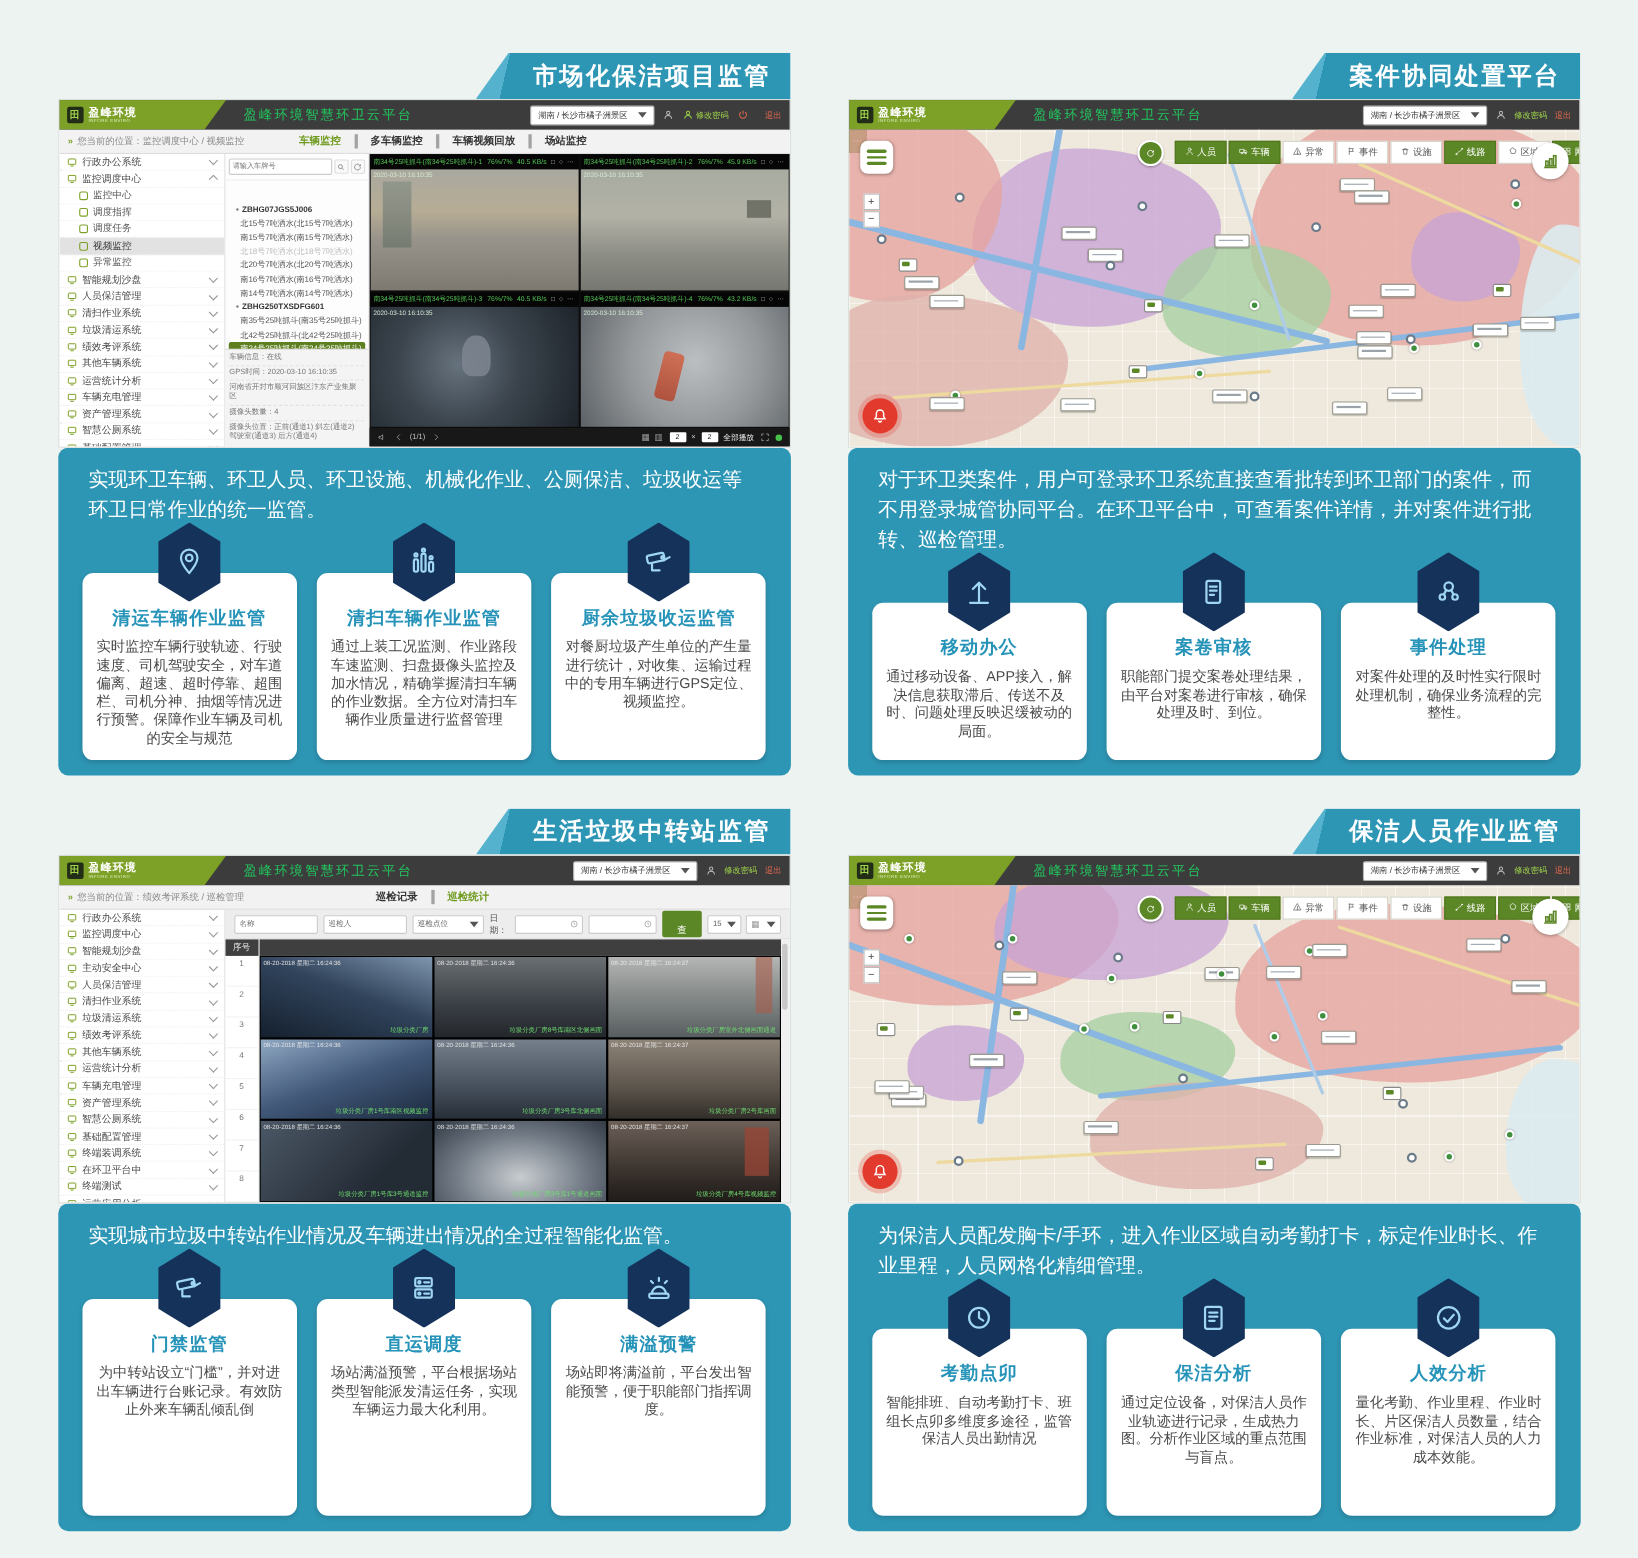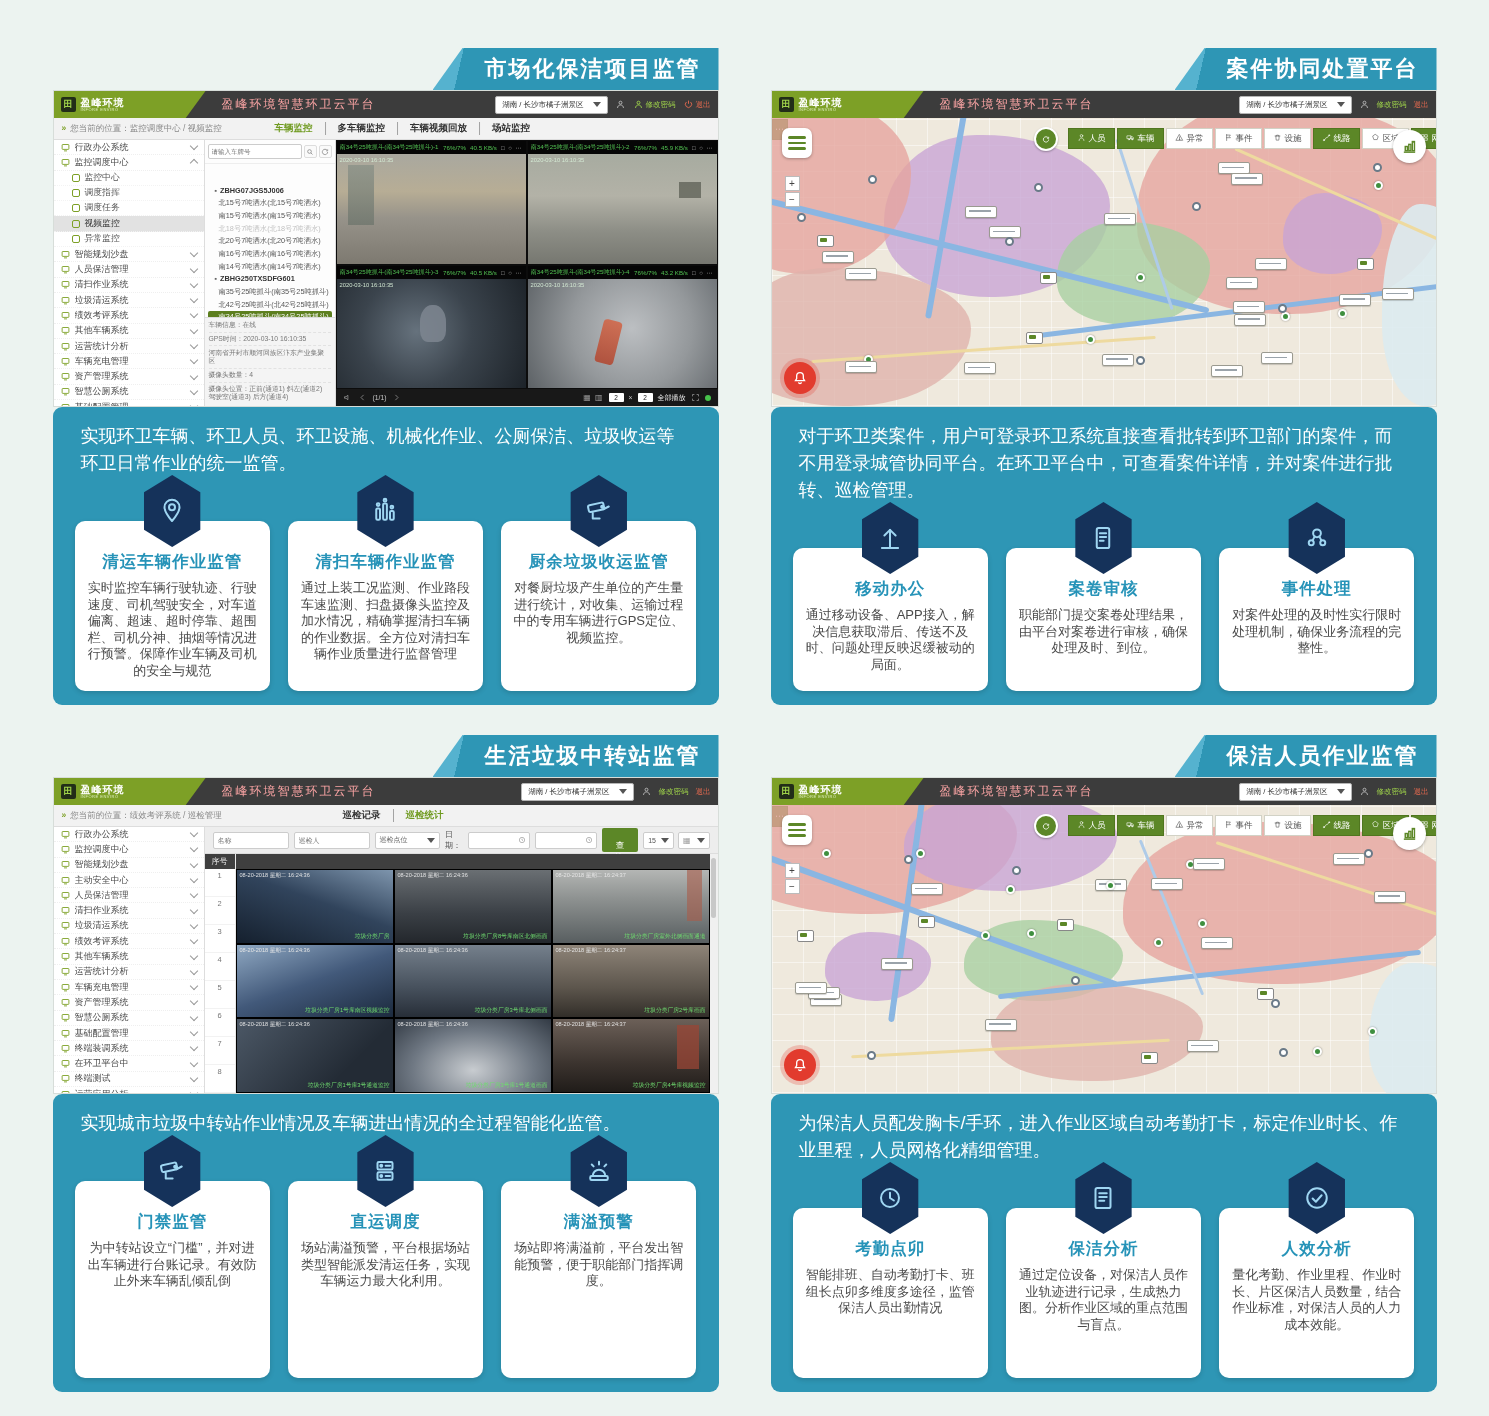--- a/index.html
+++ b/index.html
@@ -10,34 +10,34 @@
   .ribbon-row{height:42px;display:flex;justify-content:flex-end;}
   .ribbon{background:linear-gradient(103deg,#55b2cf 0 30px,#2e96b5 30px);color:#fff;font-size:22px;font-weight:bold;letter-spacing:2px;line-height:42px;padding:0 18px 0 52px;clip-path:polygon(30px 0,100% 0,100% 100%,0 100%);}
   
   .shot{height:317px;background:#fff;border:1px solid #d7ddd9;box-sizing:border-box;display:flex;flex-direction:column;overflow:hidden;position:relative;}
   .app-head{height:27px;background:#3c3c3c;display:flex;align-items:center;flex:none;}
   .logo{width:152px;height:100%;background:#7da026;display:flex;align-items:center;gap:5px;padding:0 7px;box-sizing:border-box;clip-path:polygon(0 0,100% 0,87% 100%,0 100%);}
   .logo-mark{width:15px;height:15px;background:#222d18;border-radius:2px;flex:none;display:flex;align-items:center;justify-content:center;color:#9fd34a;font-size:9px;font-weight:bold;}
   .logo-txt{display:flex;flex-direction:column;line-height:1;}
   .logo-cn{color:#fff;font-size:10px;font-weight:bold;letter-spacing:1px;}
   .logo-en{color:#dfeec0;font-size:4px;letter-spacing:.5px;}
-  .app-title{color:#fca5a5;font-size:12px;letter-spacing:2px;margin-left:16px;font-family:"Liberation Serif","DejaVu Serif",serif;}
+  .app-title{color:#22c55e;font-size:12px;letter-spacing:2px;margin-left:16px;font-family:"Liberation Serif","DejaVu Serif",serif;}
   .head-right{margin-left:auto;display:flex;align-items:center;gap:7px;padding-right:7px;}
   .region-select{background:#fff;border:1px solid #b5b5b5;border-radius:2px;height:16px;display:flex;align-items:center;gap:9px;padding:0 6px;font-size:7.5px;color:#333;}
   .caret{width:0;height:0;border-left:4px solid transparent;border-right:4px solid transparent;border-top:5px solid #555;}
   .hr-ic{width:11px;height:11px;display:inline-flex;}
   .hr-ic svg{width:100%;height:100%;}
   .pwd-link{color:#9fd34a;font-size:7.5px;display:flex;align-items:center;gap:2px;}
-  .logout-link{color:#e2694f;font-size:7.5px;display:flex;align-items:center;gap:2px;}
+  .logout-link{color:#e2694f;font-size:7.5px;display:flex;align-items:center;gap:15px;}
   
   .crumb-bar{height:21px;background:#f2f2f2;border-bottom:1px solid #ddd;display:flex;align-items:center;font-size:8.5px;color:#8a8a8a;padding:0 8px;position:relative;flex:none;}
   .crumb::before{content:"\00BB";color:#7da026;margin-right:4px;font-weight:bold;}
   .tabs{position:absolute;left:50%;transform:translateX(-44%);display:flex;font-size:9.5px;color:#333;font-weight:bold;white-space:nowrap;}
   .tab{padding:0 12px;cursor:pointer;}
-  .tab+.tab{border-left:1px solid #a3a3a3;}
+  .tab+.tab{border-left:3px solid #a3a3a3;}
   .tab.active{color:#6f9a1f;}
   .app-body{flex:1;display:flex;min-height:0;background:#e9e9e9;}
   
   .side{width:150px;flex:none;background:#fff;border-right:1px solid #ddd;overflow:hidden;}
   .side-item{height:14.3px;display:flex;align-items:center;gap:5px;padding:0 7px;border-bottom:1px dotted #efefef;font-size:9px;color:#4a4a4a;cursor:pointer;}
   .side-item .s-ic{width:9px;height:9px;flex:none;color:#7da026;}
   .side-item .s-ic svg{width:100%;height:100%;}
   .side-item .lbl{flex:1;white-space:nowrap;overflow:hidden;}
   .chev{width:5px;height:5px;border-right:1.3px solid #999;border-bottom:1.3px solid #999;transform:rotate(45deg);margin-top:-2px;flex:none;}
   .side-item.expanded .chev{transform:rotate(-135deg);margin-top:2px;}

